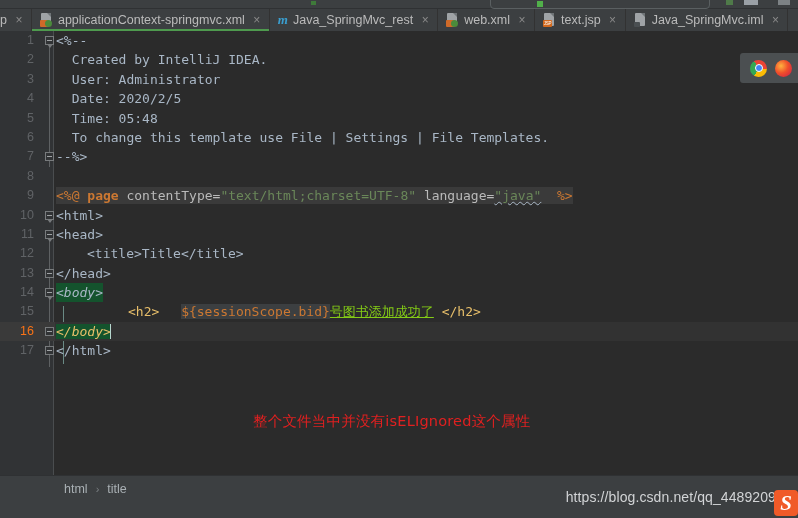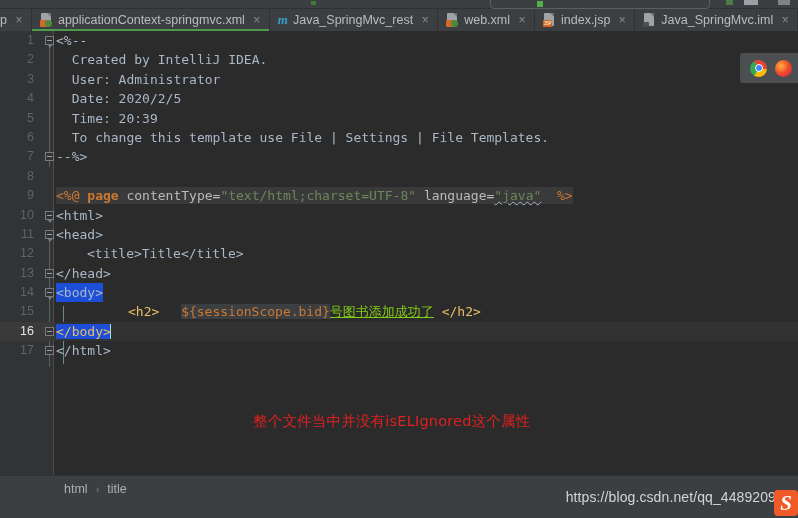--- a/index.html
+++ b/index.html
@@ -185,21 +185,21 @@
   }
   .line .num {
     position: absolute;
     left: 0; top: 0;
     width: 34px;
     text-align: right;
     font-family: "Liberation Sans", sans-serif;
     font-size: 12.5px;
     color: #606366;
   }
-  .line.cur .num { color: #e5e5e5; }
+  .line.cur .num { color: #f97316; }
   .line .code {
     position: absolute;
     left: 56px; top: 0;
     font-family: "DejaVu Sans Mono", monospace;
     font-size: 13px;
     letter-spacing: 0px;
     color: #a9b7c6;
   }
   .line.cur .rowhl {
     position: absolute;
@@ -262,21 +262,22 @@
   .c-dir      { color: #cc7832; }
   .c-el       { color: #cc7832; margin-left: 14px; }
   .c-txt      { color: #84cc16; text-decoration: underline; }
   .c-plain    { color: #a9b7c6; }
 
   .hl-directive {
     background: #3a3a3a;
     padding: 1px 0;
   }
   .hl-brace {
-    background: #1d4ed8;
+    background: #14532d;
+    font-style: italic;
   }
   .hl-el {
     background: #3c3f41;
   }
   .wavy {
     text-decoration: underline;
     text-decoration-style: wavy;
     text-decoration-color: #a9b7c6;
     text-decoration-thickness: 1px;
   }
@@ -440,21 +441,21 @@
     </span>
     <span class="tab-label">web.xml</span>
     <span class="tab-close">×</span>
   </div>
 
   <div class="tab">
     <span class="ficon">
       <span class="page"></span>
         <span class="badge jsp">JSP</span>
     </span>
-    <span class="tab-label">index.jsp</span>
+    <span class="tab-label">text.jsp</span>
     <span class="tab-close">×</span>
   </div>
 
   <div class="tab">
     <span class="ficon">
       <span class="page"></span>
         <span class="badge iml"></span>
     </span>
     <span class="tab-label">Java_SpringMvc.iml</span>
     <span class="tab-close">×</span>
@@ -491,21 +492,21 @@
       <span class="code c-comment">  User: Administrator</span>
     </div>
 
     <div class="line">
       <span class="num">4</span>
       <span class="code c-comment">  Date: 2020/2/5</span>
     </div>
 
     <div class="line">
       <span class="num">5</span>
-      <span class="code c-comment">  Time: 20:39</span>
+      <span class="code c-comment">  Time: 05:48</span>
     </div>
 
     <div class="line">
       <span class="num">6</span>
       <span class="code c-comment">  To change this template use File | Settings | File Templates.</span>
     </div>
 
     <div class="line">
       <span class="num">7</span>
       <span class="fold"><span class="bar"></span></span>

